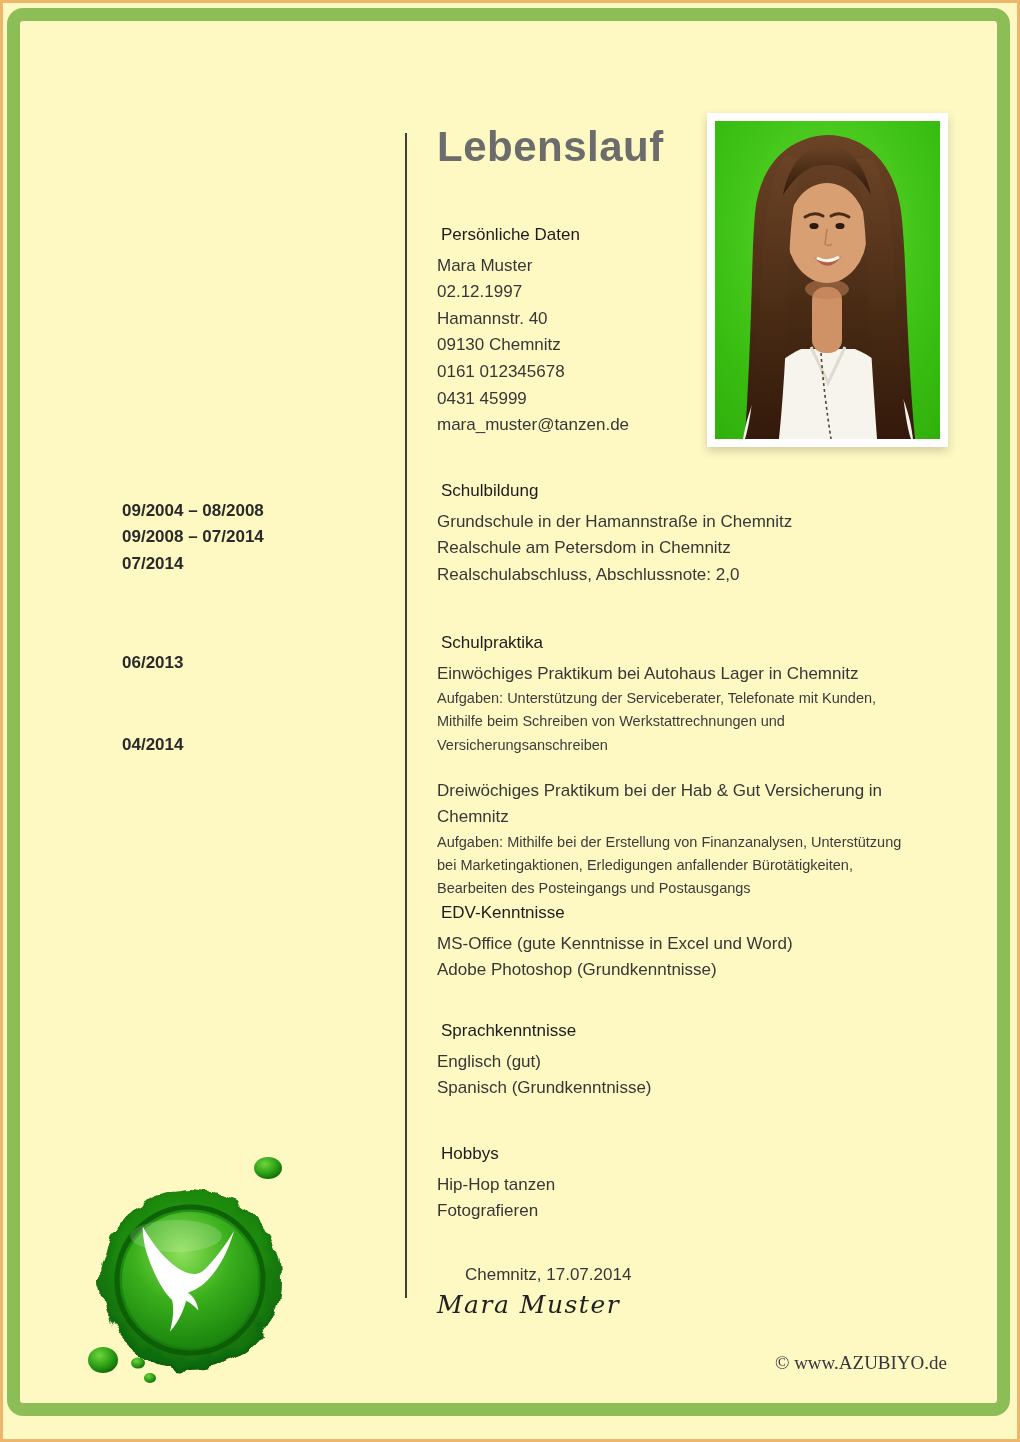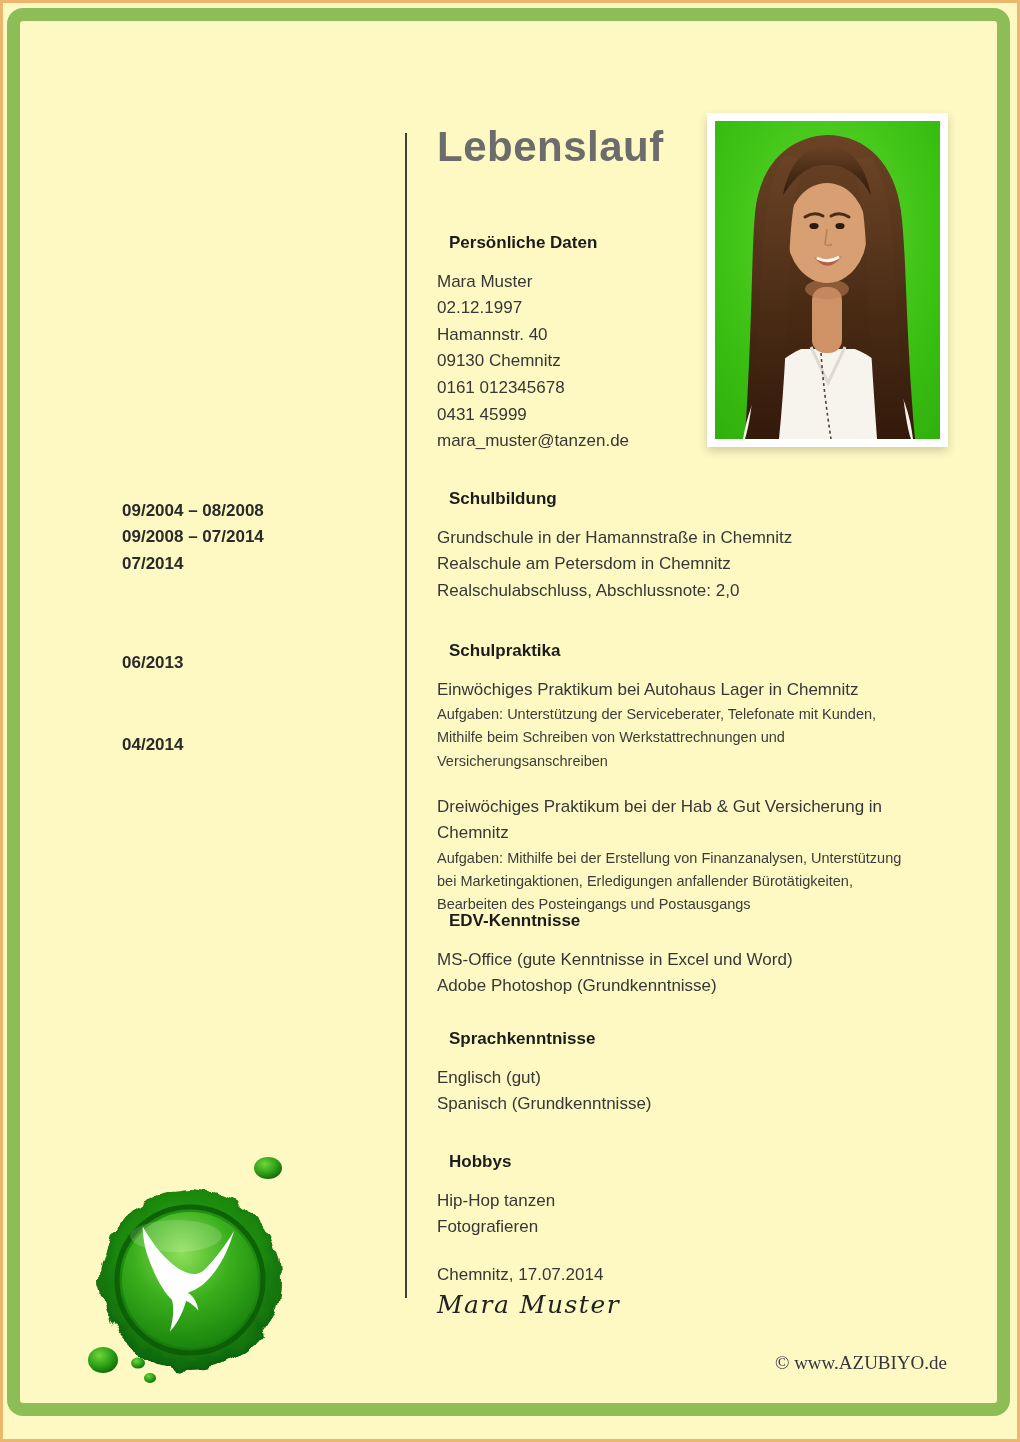--- a/index.html
+++ b/index.html
@@ -13,27 +13,27 @@
     border:13px solid #8dbd57;border-radius:16px;box-sizing:border-box;
   }
   .title{
     position:absolute;left:434px;top:120px;margin:0;
     font-size:42px;font-weight:bold;color:#6c6c6c;letter-spacing:0.5px;
   }
   .vline{position:absolute;left:402px;top:130px;width:2px;height:1165px;background:#3f3f3f;}
   .date{position:absolute;left:119px;font-size:17px;font-weight:bold;color:#2a2a2a;white-space:nowrap;}
   .d1{top:498px}.d2{top:524px}.d3{top:551px}.d4{top:650px}.d5{top:732px}
   .sec{position:absolute;left:434px;width:476px;font-size:17px;line-height:26.6px;color:#373737;}
-  .sec h2{font-size:17px;line-height:26.6px;font-weight:bold;color:#1c1c1c;margin:12px;}
+  .sec h2{font-size:17px;line-height:26.6px;font-weight:normal;color:#1c1c1c;margin:4px;}
   .personal{top:215px}.education{top:471px}.internships{top:623px}
   .edv{top:893px}.lang{top:1011px}.hobbies{top:1134px}
   .details{font-size:14.5px;line-height:23.2px;color:#3c3c3c;width:472px;}
   .entry-gap{margin-top:21px;}
   .sign{position:absolute;left:434px;top:1259px;}
-  .sign .place{font-size:17px;line-height:26.6px;color:#373737;}
+  .sign .place{font-size:17px;line-height:26.6px;color:#373737;margin-left:28px;}
   .sign .name{font-family:"DejaVu Serif","Liberation Serif",serif;font-style:italic;
     font-size:25px;color:#222;margin-top:1px;letter-spacing:1.5px;}
   .copyright{position:absolute;top:1349px;right:70px;
     font-family:"Liberation Serif",serif;font-size:19px;color:#35353f;}
   .photo{
     position:absolute;left:704px;top:110px;width:241px;height:334px;
     background:#ffffff;padding:8px;box-sizing:border-box;
     box-shadow:0 4px 9px rgba(0,0,0,0.18);
   }
   .photo svg{display:block;width:100%;height:100%;}

